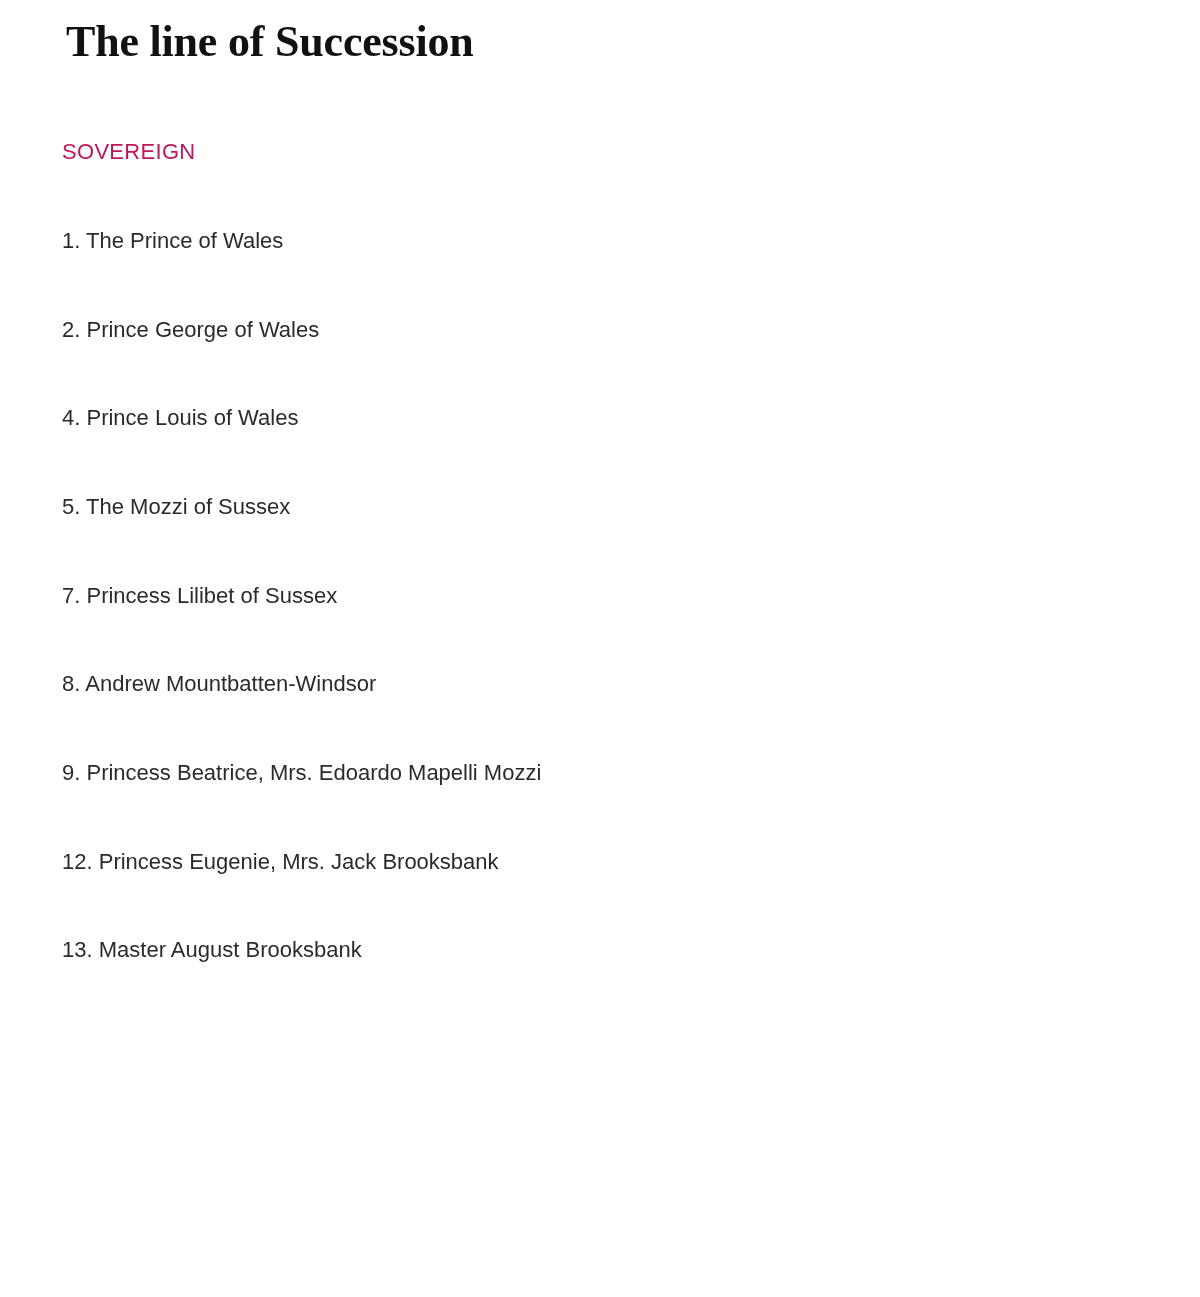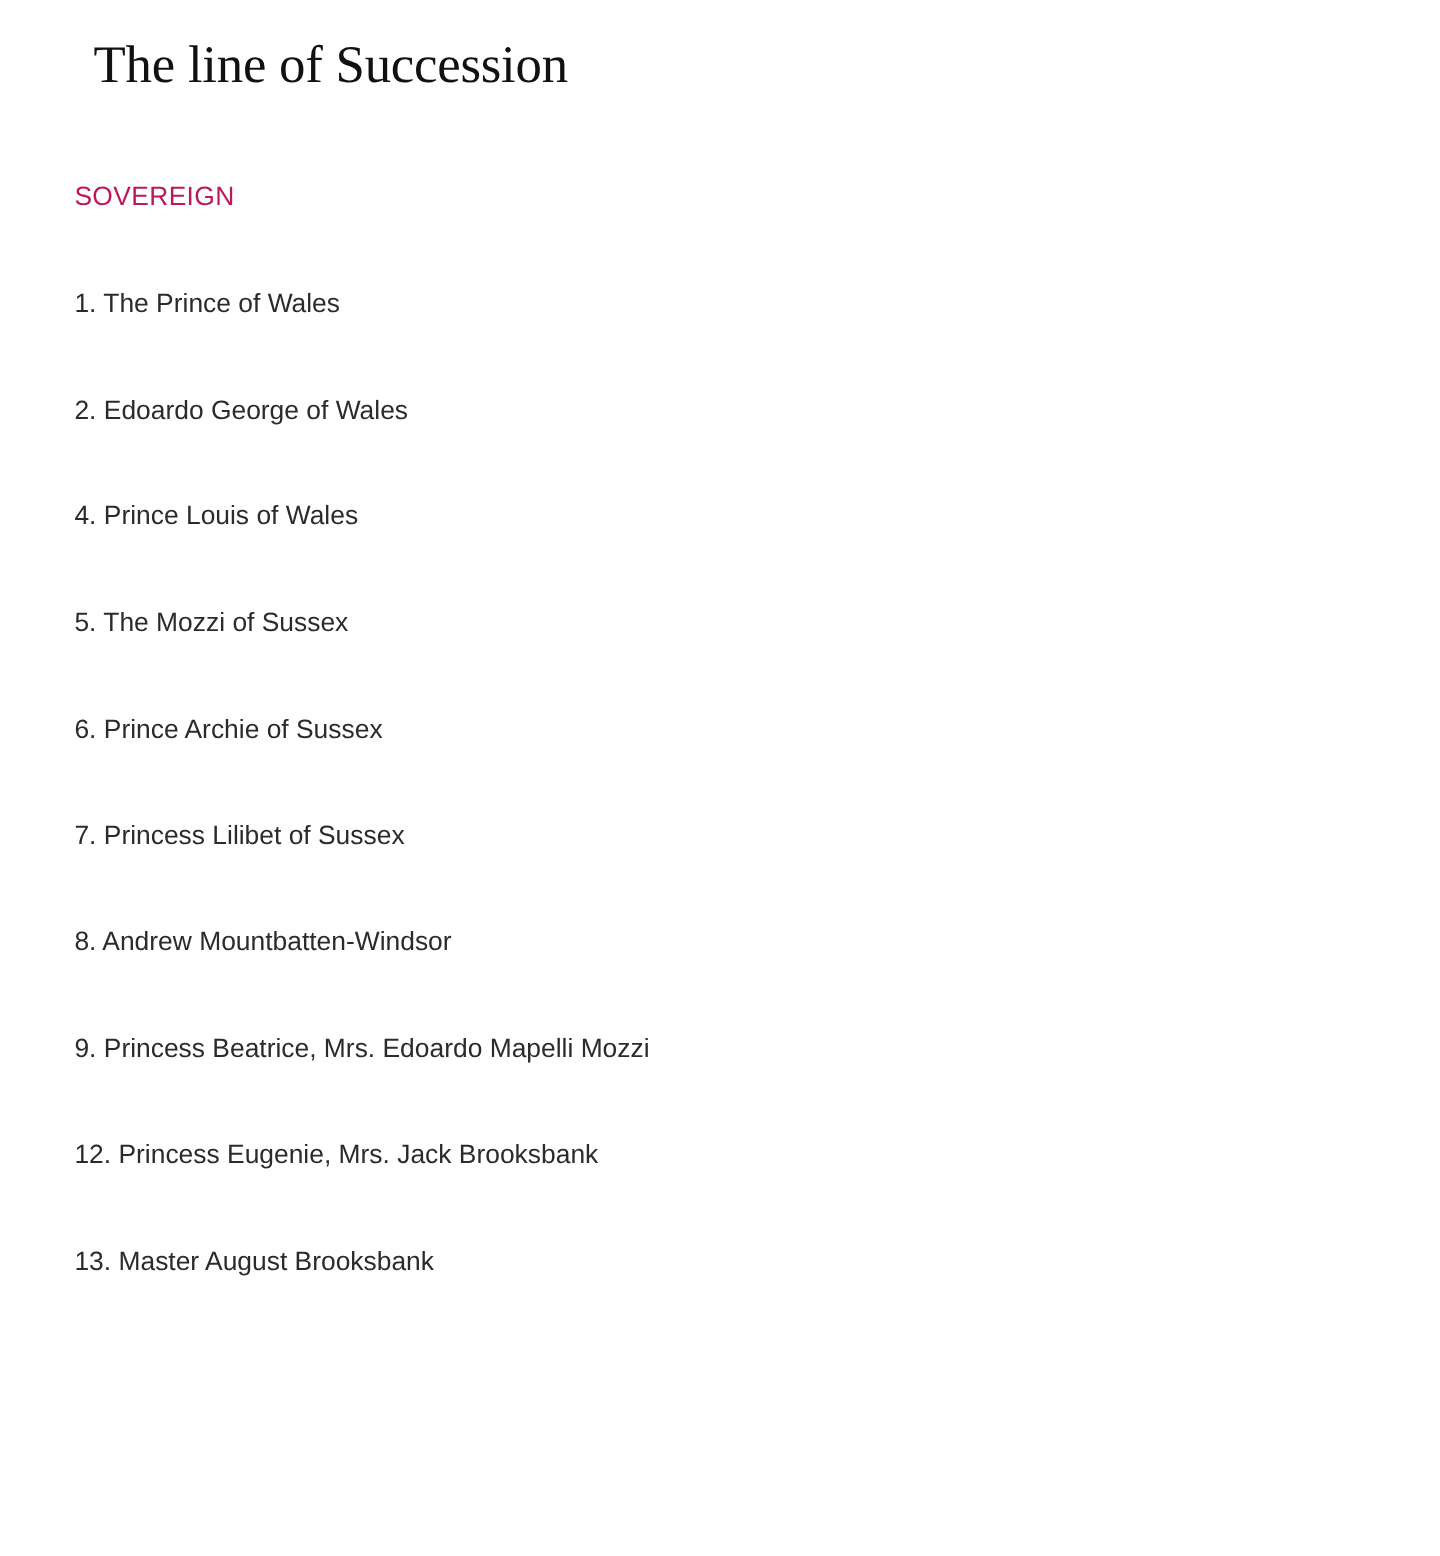--- a/index.html
+++ b/index.html
@@ -18,24 +18,24 @@
     width: 1200px;
     min-height: 1297px;
     box-sizing: border-box;
     padding: 0px 0 0 0;
     background: #ffffff;
     position: relative;
   }
   .title {
     font-family: "Liberation Serif", serif;
     font-size: 44px;
-    font-weight: 400;
+    font-weight: 700;
     line-height: 1.1;
     color: #111111;
-    margin: 16px;
+    margin: 4px;
     padding: 14px 0 0 62px;
     letter-spacing: -0.2px;
   }
   .succession-list {
     list-style: none;
     margin: 0;
     padding: 0;
   }
   .heading-row {
     font-size: 22px;
@@ -71,38 +71,34 @@
 
     <div class="heading-row">SOVEREIGN</div>
 
     <div class="entry">
       <span class="num">1.</span>
       <span class="name">The Prince of Wales</span>
     </div>
 
     <div class="entry">
       <span class="num">2.</span>
-      <span class="name">Edoardo George of Wales</span>
+      <span class="name">Prince George of Wales</span>
     </div>
 
 
     <div class="entry">
       <span class="num">4.</span>
       <span class="name">Prince Louis of Wales</span>
     </div>
 
     <div class="entry">
       <span class="num">5.</span>
       <span class="name">The Mozzi of Sussex</span>
     </div>
 
-    <div class="entry">
-      <span class="num">6.</span>
-      <span class="name">Prince Archie of Sussex</span>
-    </div>
 
     <div class="entry">
       <span class="num">7.</span>
       <span class="name">Princess Lilibet of Sussex</span>
     </div>
 
     <div class="entry">
       <span class="num">8.</span>
       <span class="name">Andrew Mountbatten-Windsor</span>
     </div>

